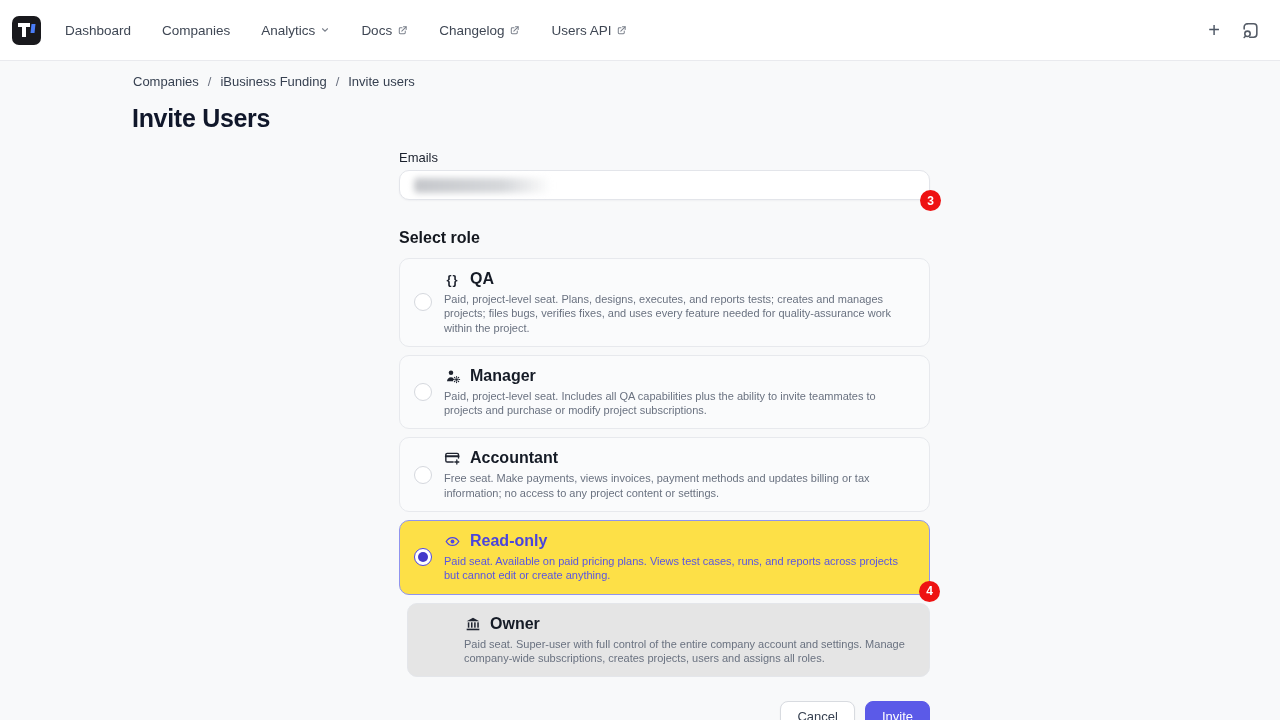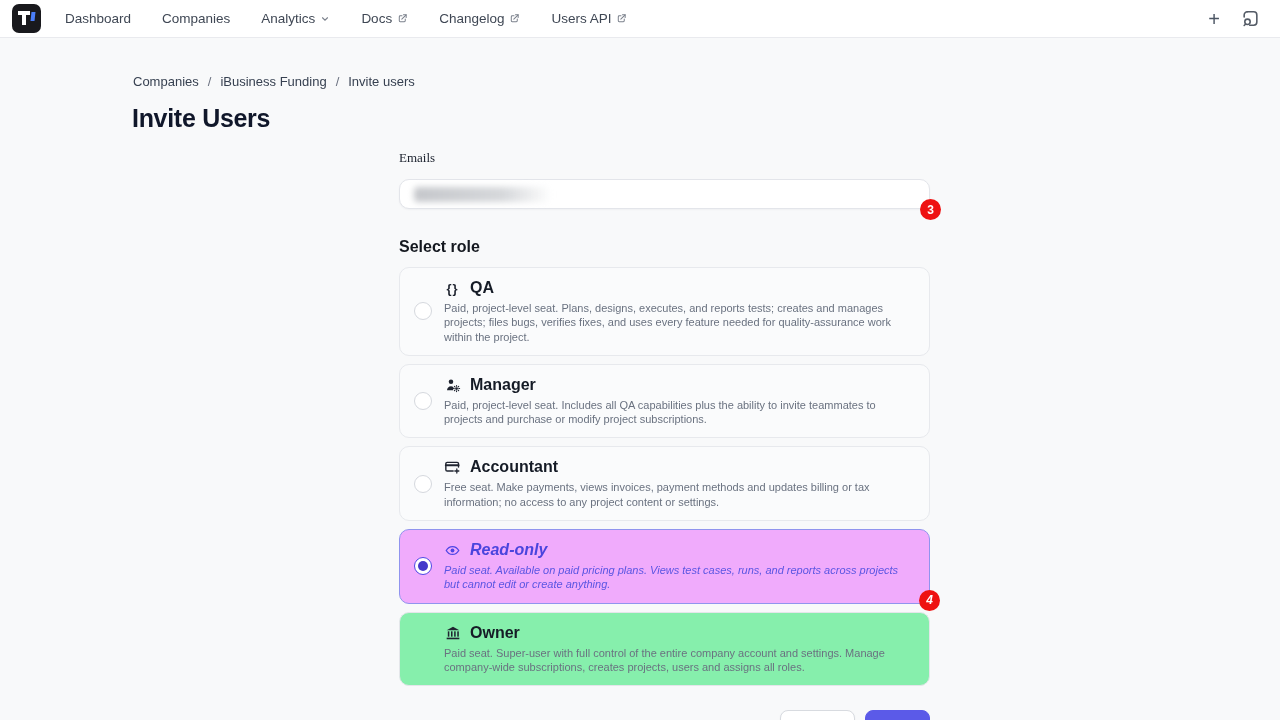--- a/index.html
+++ b/index.html
@@ -6,21 +6,21 @@
   html,body { width:1280px; height:720px; overflow:hidden; }
   body {
     font-family:"Liberation Sans", sans-serif;
     background:#f8f9fa;
     color:#111827;
     position:relative;
   }
 
   
   .header {
-    position:absolute; top:0; left:0; width:1280px; height:38px;
+    position:absolute; top:0; left:0; width:1280px; height:61px;
     background:#ffffff; border-bottom:1px solid #e9eaee;
     display:flex; align-items:center; padding:0 20px 0 12px;
     z-index:10;
   }
   .logo {
     width:29px; height:29px; background:#19191d; border-radius:7px;
     position:relative; margin-right:24px; flex:0 0 auto; cursor:pointer;
   }
   .logo .t-top  { position:absolute; left:6px;  top:7px; width:12px; height:4px; background:#ffffff; }
   .logo .t-stem { position:absolute; left:10px; top:7px; width:4px;  height:14px; background:#ffffff; }
@@ -43,21 +43,21 @@
   .crumb { cursor:pointer; }
 
   .page-title {
     position:absolute; left:132px; top:104px;
     font-size:25px; font-weight:700; color:#10172a; letter-spacing:-0.3px;
   }
 
   
   .form-col { position:absolute; left:399px; top:150px; width:531px; }
 
-  .field-label { font-size:13px; color:#1a202c; margin-bottom:13px;font-family:Liberation Serif, serif; }
+  .field-label { font-size:13px; color:#1a202c; margin-bottom:5px; }
 
   .input-wrap {
     position:relative; height:30px; background:#ffffff;
     border:1px solid #e3e5ea; border-radius:10px;
     box-shadow:0 1px 2px rgba(16,24,40,.04);
     cursor:text;
   }
   .blur-chip {
     position:absolute; left:14px; top:7px; width:138px; height:15px;
     border-radius:4px; filter:blur(3px);
@@ -81,26 +81,26 @@
     content:""; position:absolute; left:3px; top:3px; right:3px; bottom:3px;
     border-radius:50%; background:#4338ca;
   }
   .role-body { flex:1; min-width:0; }
   .role-title-row { display:flex; align-items:center; gap:9px; margin-bottom:4px; }
   .role-icon { width:17px; height:16px; display:flex; align-items:center; justify-content:center; color:#1f2430; }
   .braces { font-weight:700; font-size:13px; letter-spacing:1px; color:#1f2430; }
   .role-name { font-size:16px; font-weight:700; color:#151b26;text-align:right; }
   .role-desc { font-size:11px; line-height:1.3; color:#6a7280; }
 
-  .role-card.selected { background:#f0abfc; border-color:#9094ee;font-style:italic; }
+  .role-card.selected { background:#fde047; border-color:#9094ee; }
   .role-card.selected .role-name { color:#4a44dd; }
   .role-card.selected .role-desc { color:#5a55e2; }
   .role-card.selected .role-icon { color:#4f46e5; }
 
-  .role-card.owner { background:#86efac; border-color:#e4e6ea; padding-left:44px; }
+  .role-card.owner { background:#e5e5e5; border-color:#e4e6ea; padding-left:56px;margin-left:8px; }
 
   
   .actions { display:flex; justify-content:flex-end; gap:10px; margin-top:24px; }
   .btn {
     height:30px; border-radius:8px; font-size:13px;
     display:flex; align-items:center; padding:0 16px; cursor:pointer;
     font-family:"Liberation Sans", sans-serif;
   }
   .btn-cancel { background:#ffffff; border:1px solid #d8dbe0; color:#374151; box-shadow:0 1px 2px rgba(16,24,40,.05); }
   .btn-invite { background:#5b5ae8; border:1px solid #5b5ae8; color:#ffffff; position:relative; }

